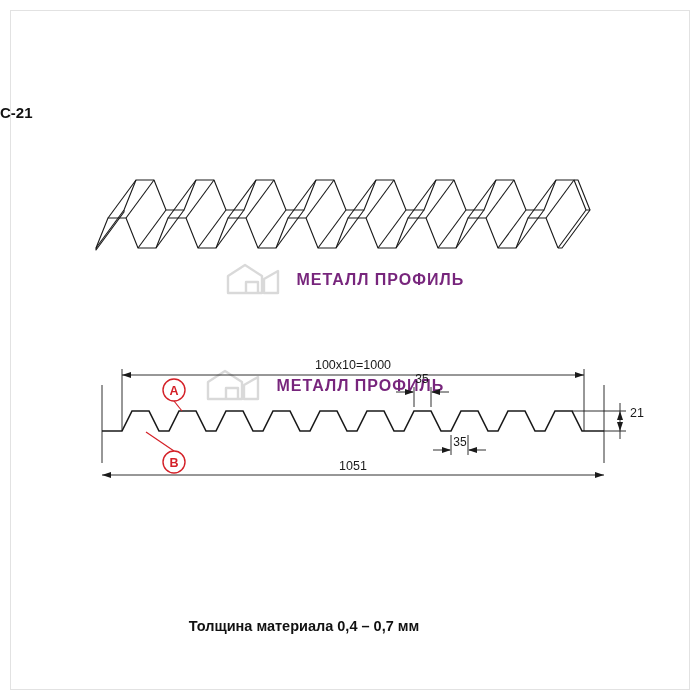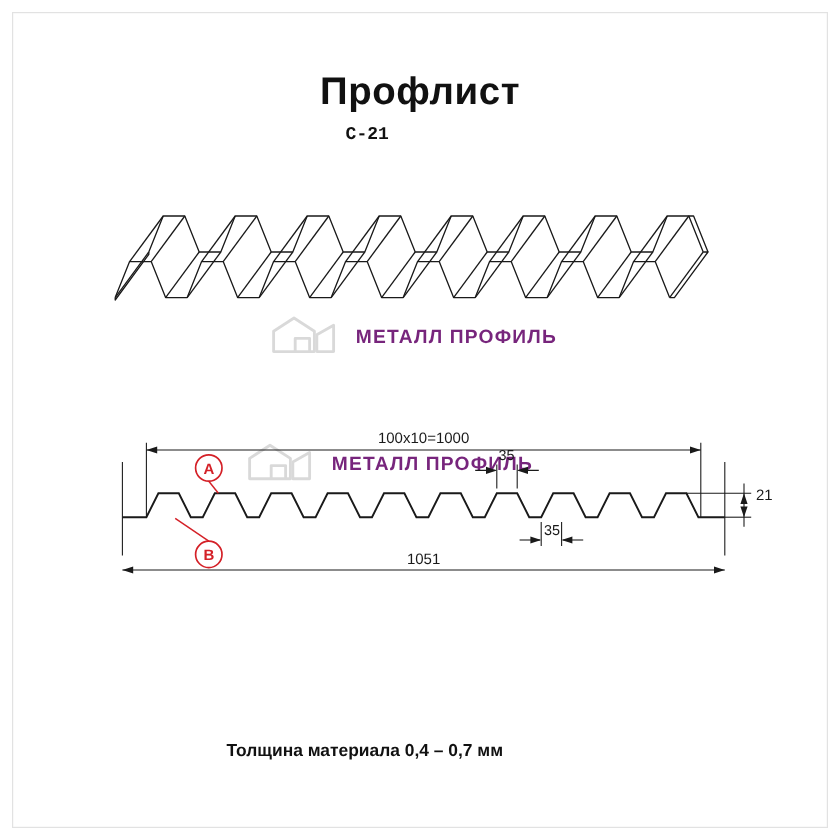--- a/index.html
+++ b/index.html
@@ -42,25 +42,23 @@
     font-size: 32px;
     font-weight: bold;
     letter-spacing: 0.5px;
     color: #111111;
   }
   .subtitle {
     position: absolute;
     top: 104px;
     left: 0;
     width: 612px;
-    text-align: center;
     font-size: 15px;
     font-weight: bold;
     color: #111111;
-    font-family: Liberation Mono, monospace;
   }
 
   
   .sheet3d {
     position: absolute;
     left: 88px;
     top: 150px;
     width: 524px;
     height: 130px;
   }
@@ -110,21 +108,20 @@
     font-family: "Liberation Sans", sans-serif;
   }
 </style>
 </head>
 <body>
 
 <div class="page">
 
   <div class="frame-border"></div>
 
-  <div class="title">Профлист</div>
   <div class="subtitle">С-21</div>
 
   <div class="sheet3d">
     <svg width="524" height="130" viewBox="0 0 524 130">
       <g fill="none" stroke="#1a1a1a" stroke-width="1.1" stroke-linejoin="round">
 
         <path d="M 36 60 L 48 30 L 66 30 L 78 60 L 96 60 L 108 30 L 126 30 L 138 60
                  L 156 60 L 168 30 L 186 30 L 198 60 L 216 60 L 228 30 L 246 30 L 258 60
                  L 276 60 L 288 30 L 306 30 L 318 60 L 336 60 L 348 30 L 366 30 L 378 60
                  L 396 60 L 408 30 L 426 30 L 438 60 L 456 60 L 468 30 L 486 30 L 498 60"></path>

